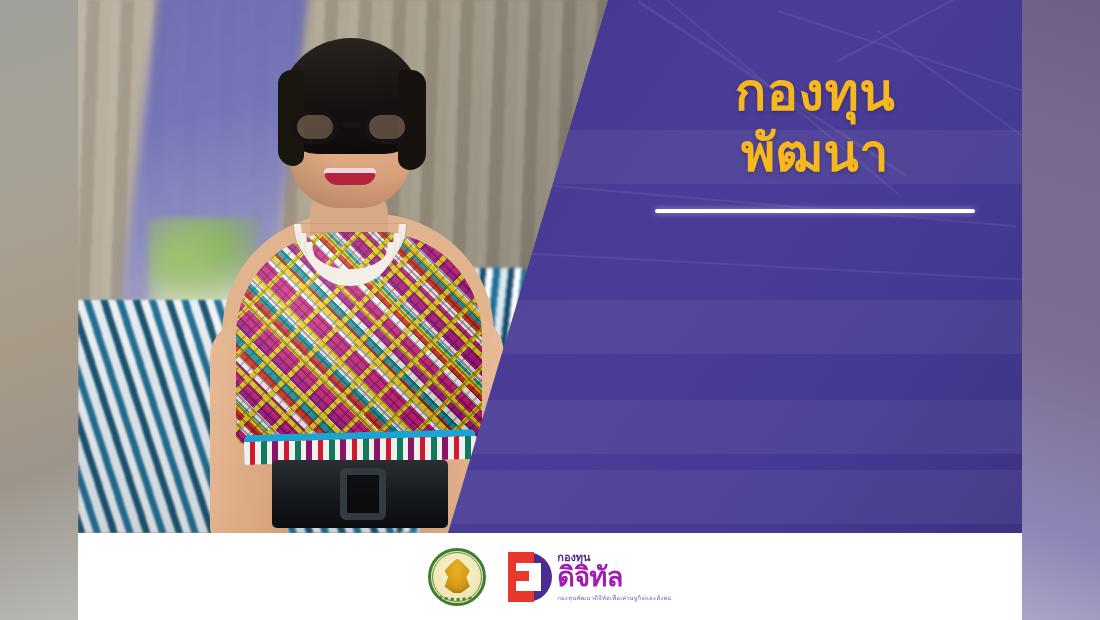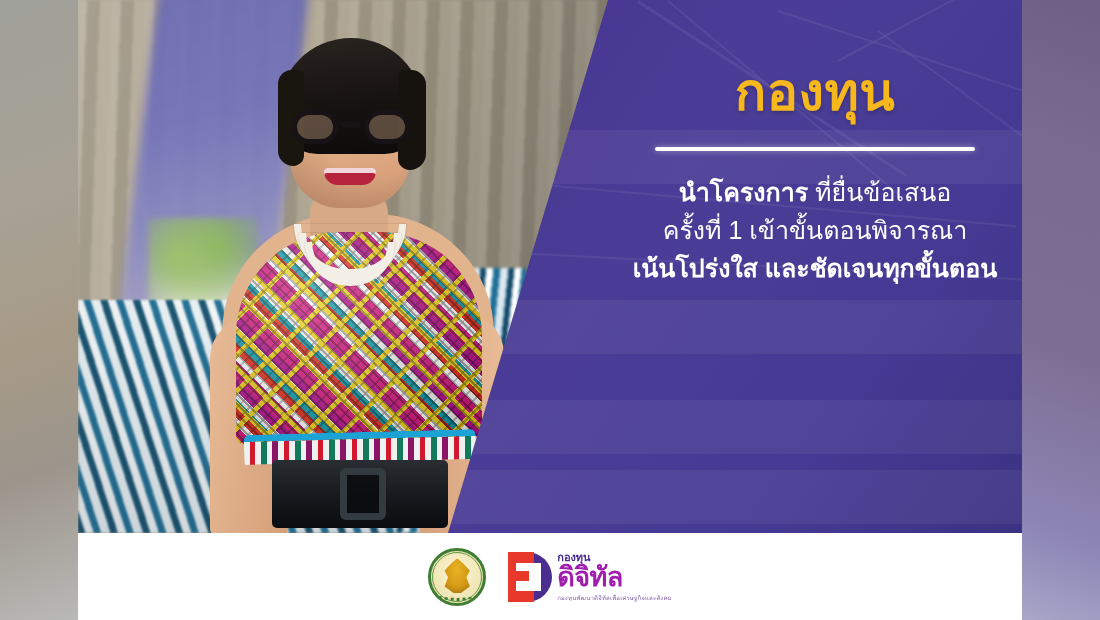--- a/index.html
+++ b/index.html
@@ -376,29 +376,25 @@
         <span style="left:800px; top:30px;  width:220px; height:2px; transform:rotate(36deg);"></span>
         <span style="left:420px; top:180px; width:520px; height:2px; transform:rotate(5deg);"></span>
         <span style="left:400px; top:250px; width:560px; height:2px; transform:rotate(3deg);"></span>
       </div>
       <div class="ghost-text">ช้อม</div>
     </div>
 
     <div class="text-block">
       <div class="title">
         <div>กองทุน</div>
+        <div>พัฒนา</div>
       </div>
 
       <div class="divider"></div>
 
-      <div class="subtitle">
-        <div class="l1"><span>นำโครงการ</span><span class="thin"> ที่ยื่นข้อเสนอ</span></div>
-        <div class="l2">ครั้งที่ 1 เข้าขั้นตอนพิจารณา</div>
-        <div class="l3">เน้นโปร่งใส และชัดเจนทุกขั้นตอน</div>
-      </div>
     </div>
 
   </div>
 
   <div class="footer">
 
     <div class="seal">
       <div class="ring"></div>
       <div class="ring2"></div>
       <div class="garuda"></div>

